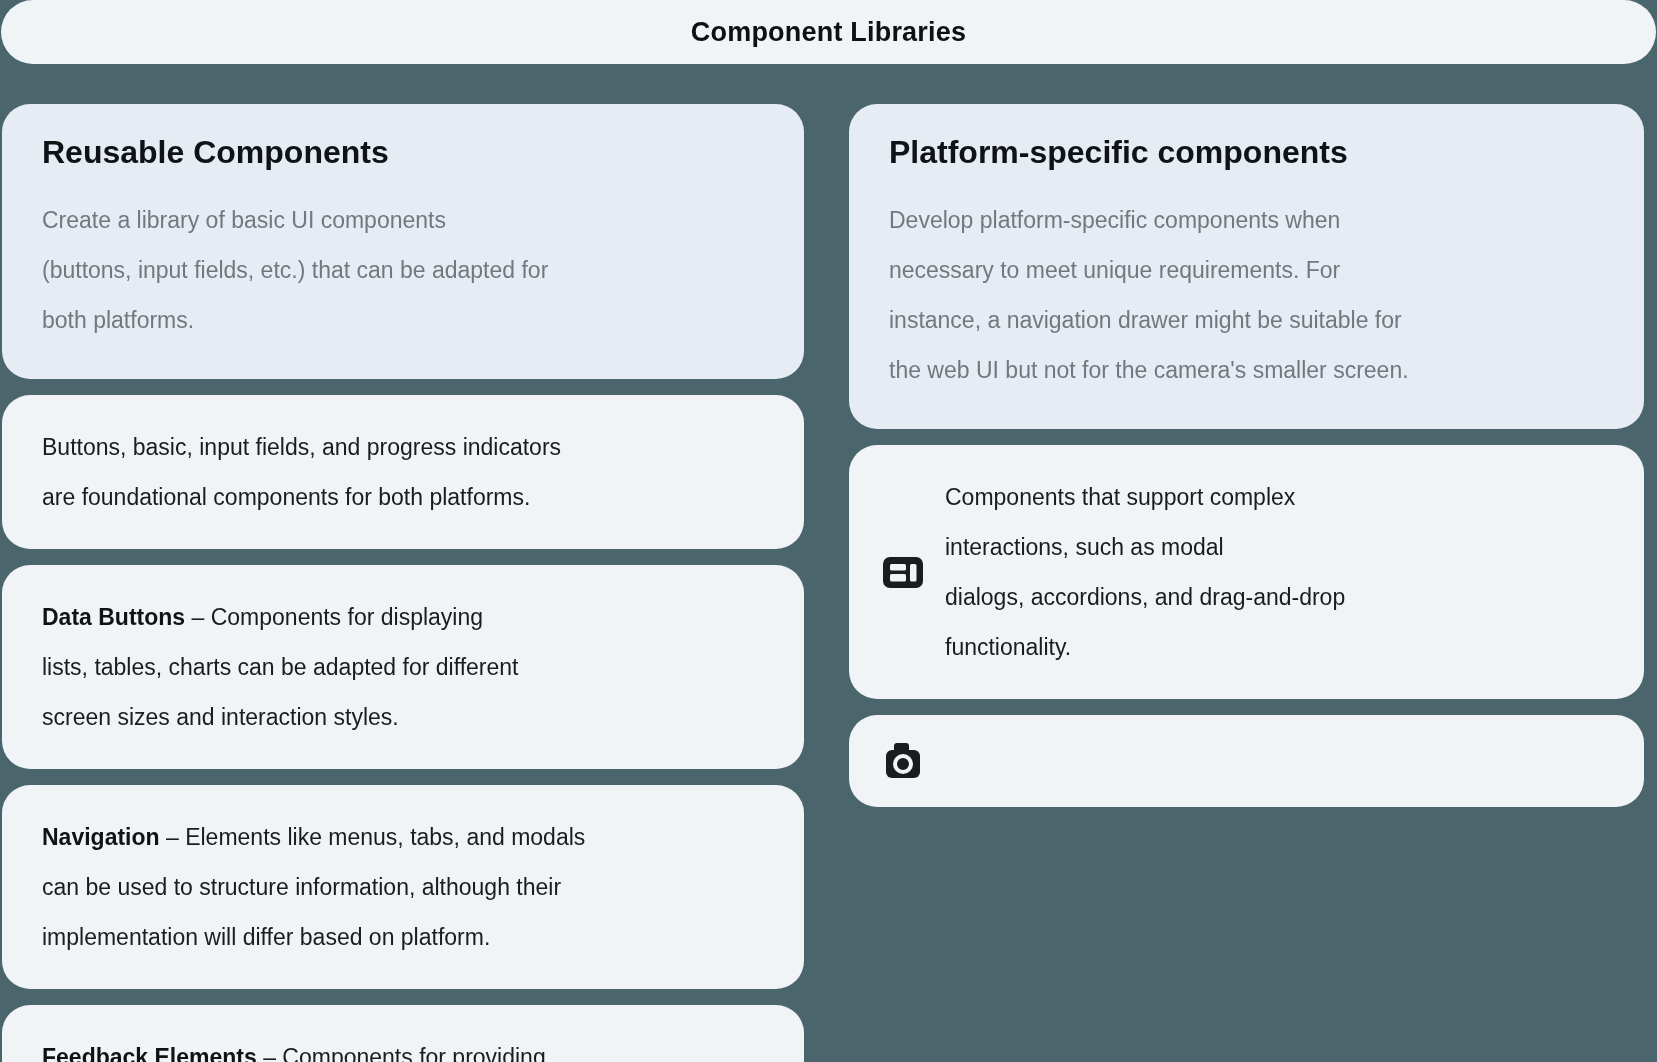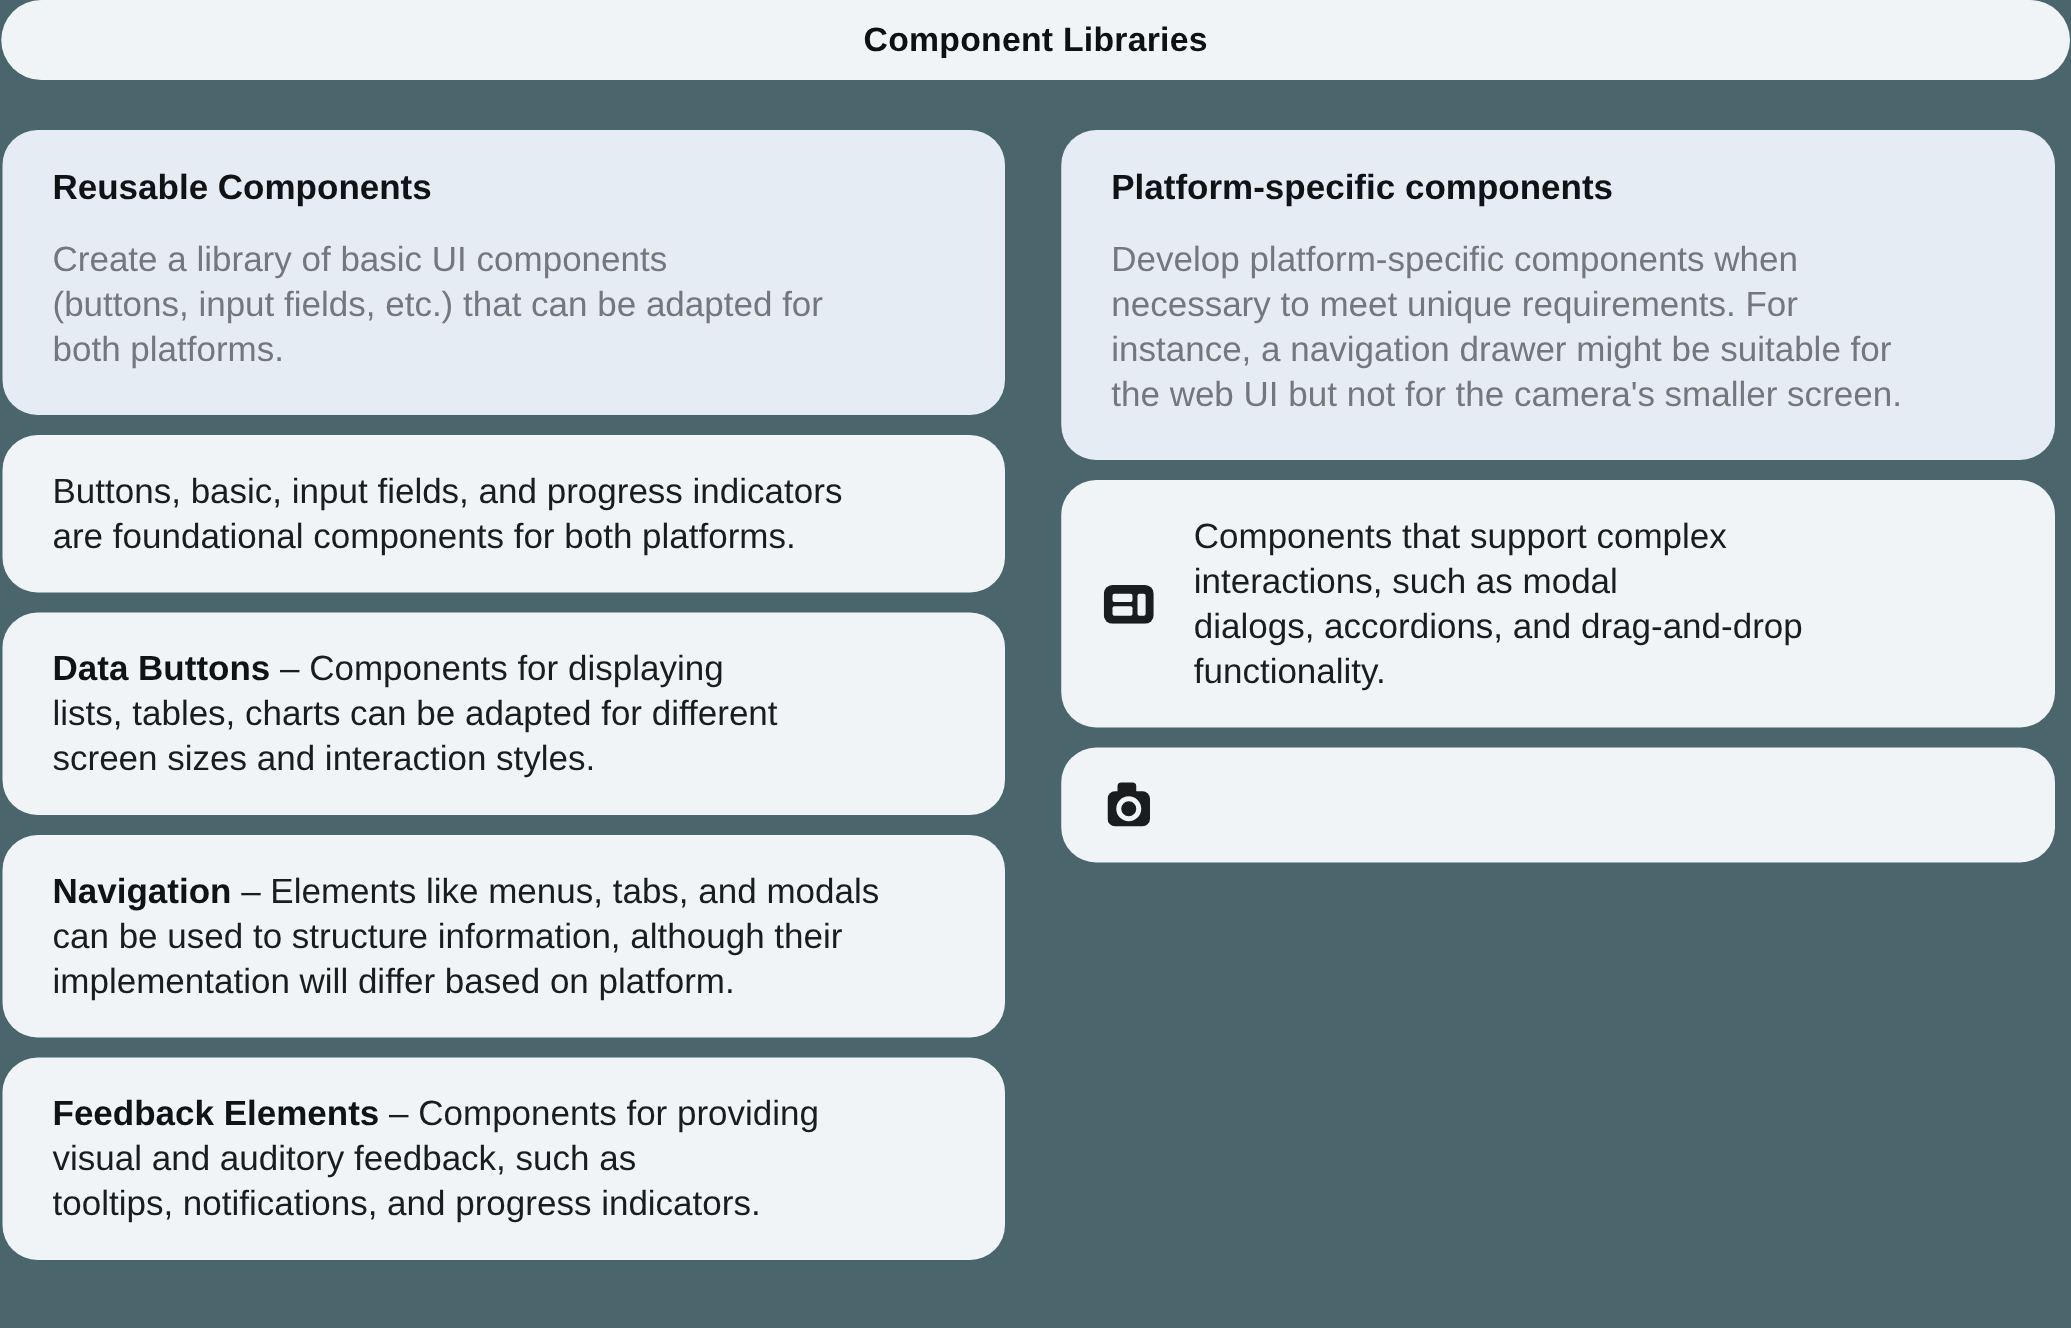--- a/index.html
+++ b/index.html
@@ -47,38 +47,38 @@
     background: #F0F4F7;
     border-radius: 28px;
     padding: 27px 40px;
   }
   .card.header-card {
     background: #E6ECF4;
     padding: 30px 40px 34px;
   }
   .card h2 {
     margin: 0 0 24px 0;
-    font-size: 28px;
+    font-size: 32px;
     font-weight: 700;
     color: #101316;
   }
   .card-text {
     margin: 0;
-    font-size: 28px;
-    line-height: 36px;
+    font-size: 23px;
+    line-height: 50px;
     white-space: pre-line;
   }
   .muted { color: #74787E; }
   .dark  { color: #1A1C1F; }
   .lead  { font-weight: 700; color: #101316; }
 
   .icon-card {
     display: flex;
     align-items: center;
-    gap: 32px;
+    gap: 22px;
     padding: 27px 40px 27px 34px;
   }
   .icon-wrap {
     flex: 0 0 40px;
     display: flex;
     align-items: center;
     justify-content: center;
   }
 </style>
 </head>

